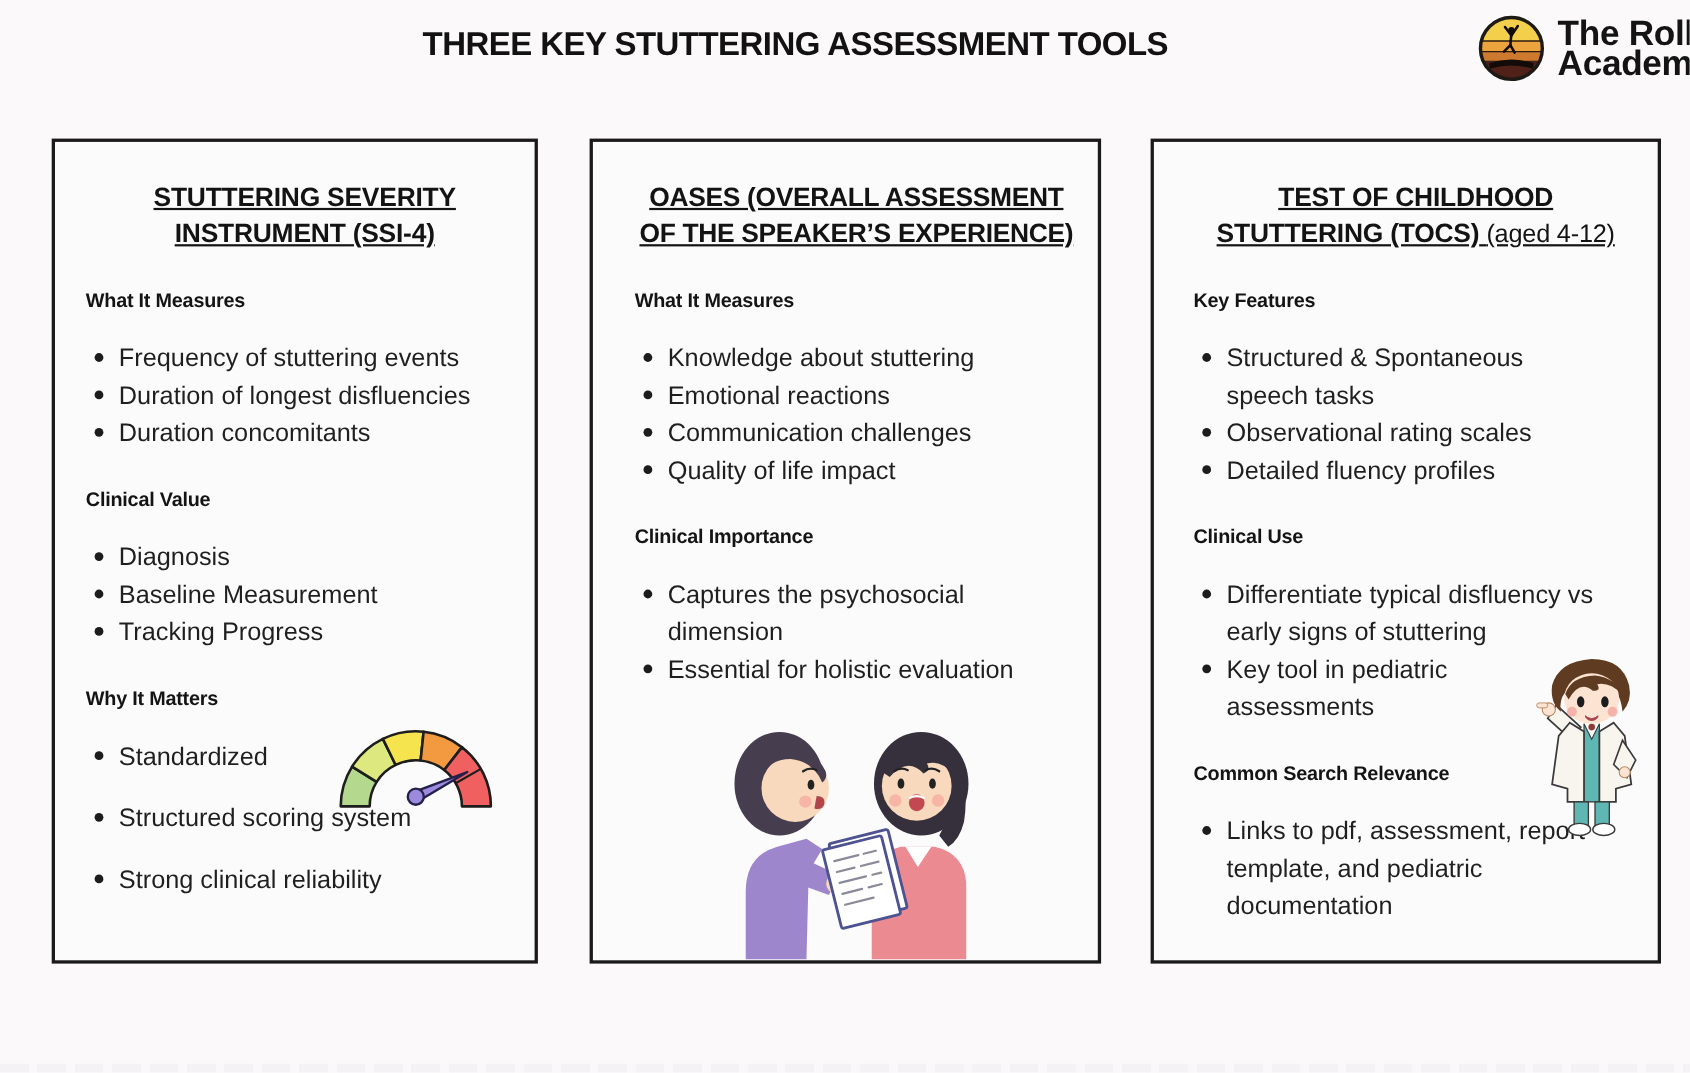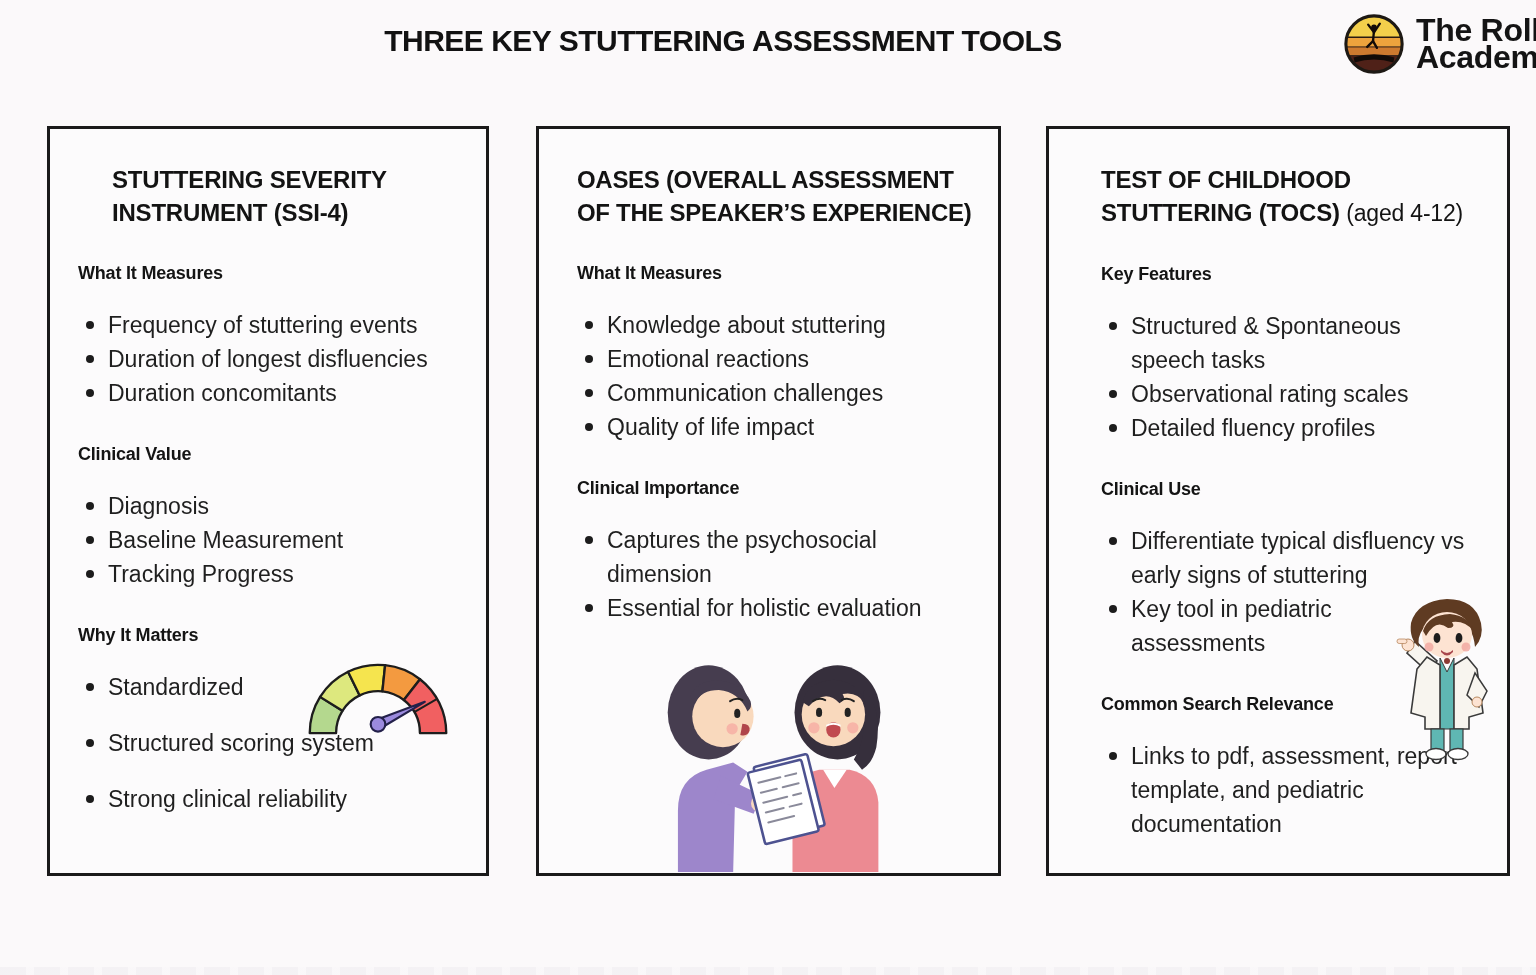--- a/index.html
+++ b/index.html
@@ -15,24 +15,24 @@
   
   .logo{position:absolute;top:12px;left:1342px;display:flex;align-items:center;gap:10px;}
   .logo-text{font-size:32px;font-weight:bold;line-height:27px;color:#141414;letter-spacing:-0.3px;}
   
   .card{
     position:absolute;top:126px;height:750px;box-sizing:border-box;
     background:#fcfbfc;border:3px solid #1a1a1a;
   }
   .card1{left:47px;width:442px;padding:0 10px 0 28px;}
   .card2{left:536px;width:465px;padding:0 18px 0 38px;}
-  .card3{left:1046px;width:464px;padding:0 18px 0 52px;}
+  .card3{left:1046px;width:464px;padding:0 18px 0 36px;}
   .card-title{
-    font-size:24px;font-weight:bold;line-height:33px;
-    margin:34px auto 0;letter-spacing:-0.2px;color:#131313;
+    font-size:24px;font-weight:bold;text-align:center;line-height:33px;
+    margin:34px auto 0;letter-spacing:-0.2px;color:#131313;text-decoration:underline;
   }
   .card1 .card-title{max-width:330px;}
   .card2 .card-title{max-width:404px;letter-spacing:-0.3px;}
   .title-suffix{font-weight:normal;font-size:23px;}
   .section-heading{
     font-size:18px;font-weight:bold;margin:34px 0 0;color:#141414;letter-spacing:-0.2px;
   }
   ul.bullets{list-style:none;margin:24px 0 0;padding:0 0 0 30px;}
   ul.bullets li{
     position:relative;font-size:23px;line-height:34px;color:#1f1f1f;

